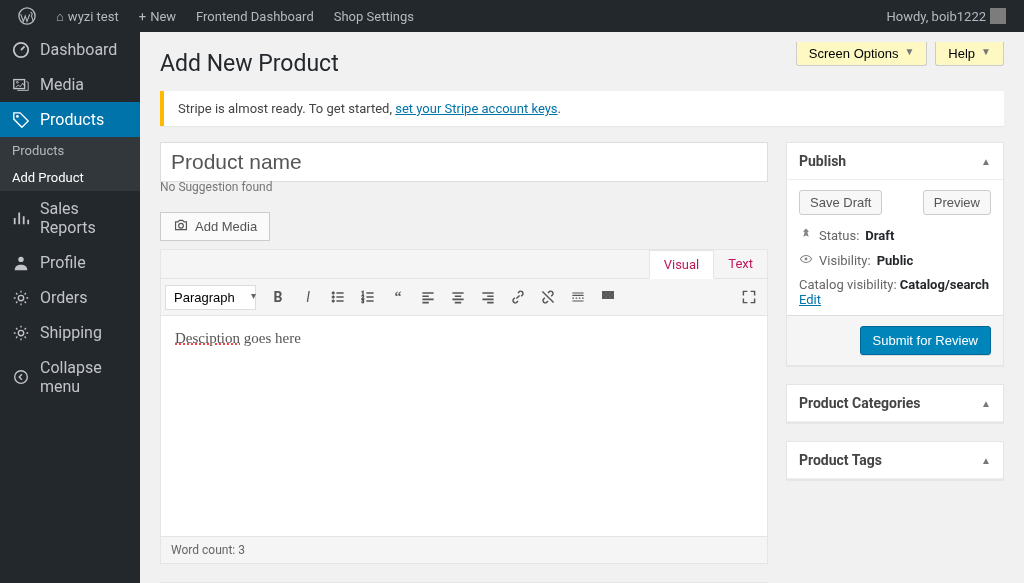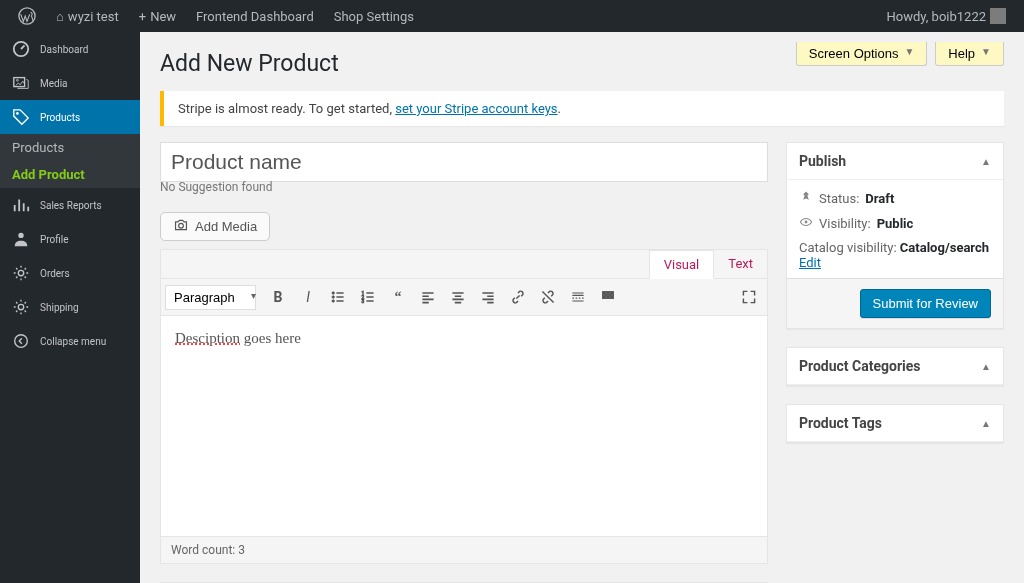--- a/index.html
+++ b/index.html
@@ -3,40 +3,40 @@
 <meta charset="utf-8">
 <style>
 * { box-sizing: border-box; margin: 0; padding: 0; }
 body { font-family: -apple-system, BlinkMacSystemFont, "Segoe UI", Roboto, sans-serif; font-size: 13px; color: #444; background: #f1f1f1; }
 .adminbar { background: #23282d; color: #b4b9be; height: 32px; display: flex; align-items: center; padding: 0 10px; font-size: 13px; justify-content: space-between; }
 .adminbar-left, .adminbar-right { display: flex; align-items: center; gap: 4px; }
 .adminbar a { color: #b4b9be; text-decoration: none; padding: 0 8px; display: flex; align-items: center; gap: 4px; height: 32px; cursor: pointer; }
 .avatar-box { width: 16px; height: 16px; background: #7c7c7c; }
 .wrap { display: flex; min-height: calc(100vh - 32px); }
 .sidebar { width: 140px; background: #23282d; color: #eee; }
-.menu-item { padding: 8px 12px; display: flex; align-items: center; gap: 10px; cursor: pointer; color: #c3c4c7; font-size: 10px; }
+.menu-item { padding: 8px 12px; display: flex; align-items: center; gap: 10px; cursor: pointer; color: #c3c4c7; font-size: 16px; }
 .menu-item.active { background: #0073aa; color: #fff; position: relative; }
 .menu-item.active::after { content: ''; position: absolute; right: -8px; top: 50%; transform: translateY(-50%); border: 8px solid transparent; border-right-color: #f1f1f1; }
 .submenu { background: #32373c; }
 .submenu-item { padding: 6px 12px; font-size: 13px; color: #b4b9be; cursor: pointer; }
-.submenu-item.current { color: #84cc16; font-weight: 700; }
+.submenu-item.current { color: #ffffff; font-weight: 400; }
 .nav-icon { width: 18px; height: 18px; display: inline-flex; align-items: center; justify-content: center; }
 .content { flex: 1; padding: 10px 20px 20px; }
 .topright { float: right; display: flex; gap: 8px; }
 .screen-btn { background: #fef9c3; border: 1px solid #ccc; padding: 4px 12px; font-size: 13px; cursor: pointer; display: flex; align-items: flex-start; gap: 6px; border-top: none; border-radius: 0 0 3px 3px; }
 h1 { font-size: 23px; font-weight: 400; margin: 8px 0 14px; color: #23282d; }
 .notice { background: #fff; border-left: 4px solid #ffb900; padding: 10px 14px; margin-bottom: 16px; font-size: 13px; box-shadow: 0 1px 1px rgba(0,0,0,0.04); }
 .notice a { color: #0073aa; text-decoration: underline; }
 .cols { display: flex; gap: 18px; }
 .main { flex: 1; }
 .side { width: 218px; }
 .title-input { width: 100%; padding: 5px 10px; font-size: 21px; background: #fff; border: 1px solid #ddd; color: #555; height: 40px; }
 .title-input::placeholder { color: #555; }
 .suggest { font-size: 12px; color: #777; margin-top: -2px; }
-.media-btn { background: #fafafa; border: 1px solid #ccc; padding: 5px 12px; font-size: 13px; cursor: pointer; display: inline-flex; align-items: center; gap: 6px; border-radius: 5px; margin: 18px 0 8px; color: #555; }
+.media-btn { background: #fafafa; border: 1px solid #ccc; padding: 5px 12px; font-size: 13px; cursor: pointer; display: inline-flex; align-items: center; gap: 6px; border-radius: 0; margin: 18px 0 8px; color: #555; }
 .editor-wrap { border: 1px solid #e5e5e5; background: #fff; }
 .editor-tabs { display: flex; justify-content: flex-end; border-bottom: 1px solid #e5e5e5; background: #f5f5f5; }
 .editor-tab { padding: 6px 14px; font-size: 13px; cursor: pointer; color: #be185d; }
 .editor-tab.active { background: #fff; border: 1px solid #e5e5e5; border-bottom: 1px solid #fff; margin-bottom: -1px; margin-left: -1px; }
 .toolbar { display: flex; align-items: center; padding: 4px; background: #f5f5f5; border-bottom: 1px solid #e5e5e5; gap: 2px; flex-wrap: wrap; }
 .fmt-select { border: 1px solid #ddd; padding: 4px 20px 4px 8px; font-size: 13px; background: #fff; margin-right: 6px; appearance: none; position: relative; }
 .fmt-sel-wrap { position: relative; display: inline-block; }
 .fmt-sel-wrap::after { content: '▾'; position: absolute; right: 6px; top: 5px; font-size: 10px; color: #666; pointer-events: none; }
 .tbtn { width: 28px; height: 28px; display: inline-flex; align-items: center; justify-content: center; cursor: pointer; color: #555; font-size: 14px; }
 .tbtn svg { width: 16px; height: 16px; fill: #555; stroke: #555; }
@@ -296,20 +296,24 @@
         </div>
       </div>
 
       <div class="side">
         <div class="metabox">
           <div class="metabox-head">
               <span>Publish</span>
               <span class="toggle-tri">▲</span>
             </div>
           <div class="metabox-body">
+            <div class="pub-actions">
+              <button class="btn">Save Draft</button>
+              <button class="btn">Preview</button>
+            </div>
             <div class="pub-row">
               <span><svg width="14" height="14" viewBox="0 0 20 20">
                     <path d="M10 2l4 4-2 2 2 6-4-2-4 2 2-6-2-2z" fill="#888"></path>
                   </svg></span>
               <span>Status:</span>
                 <b>Draft</b>
             </div>
             <div class="pub-row">
               <span><svg width="14" height="14" viewBox="0 0 20 20">
                     <path d="M2 10s3-5 8-5 8 5 8 5-3 5-8 5-8-5-8-5z" fill="none" stroke="#888" stroke-width="1.5"></path>

